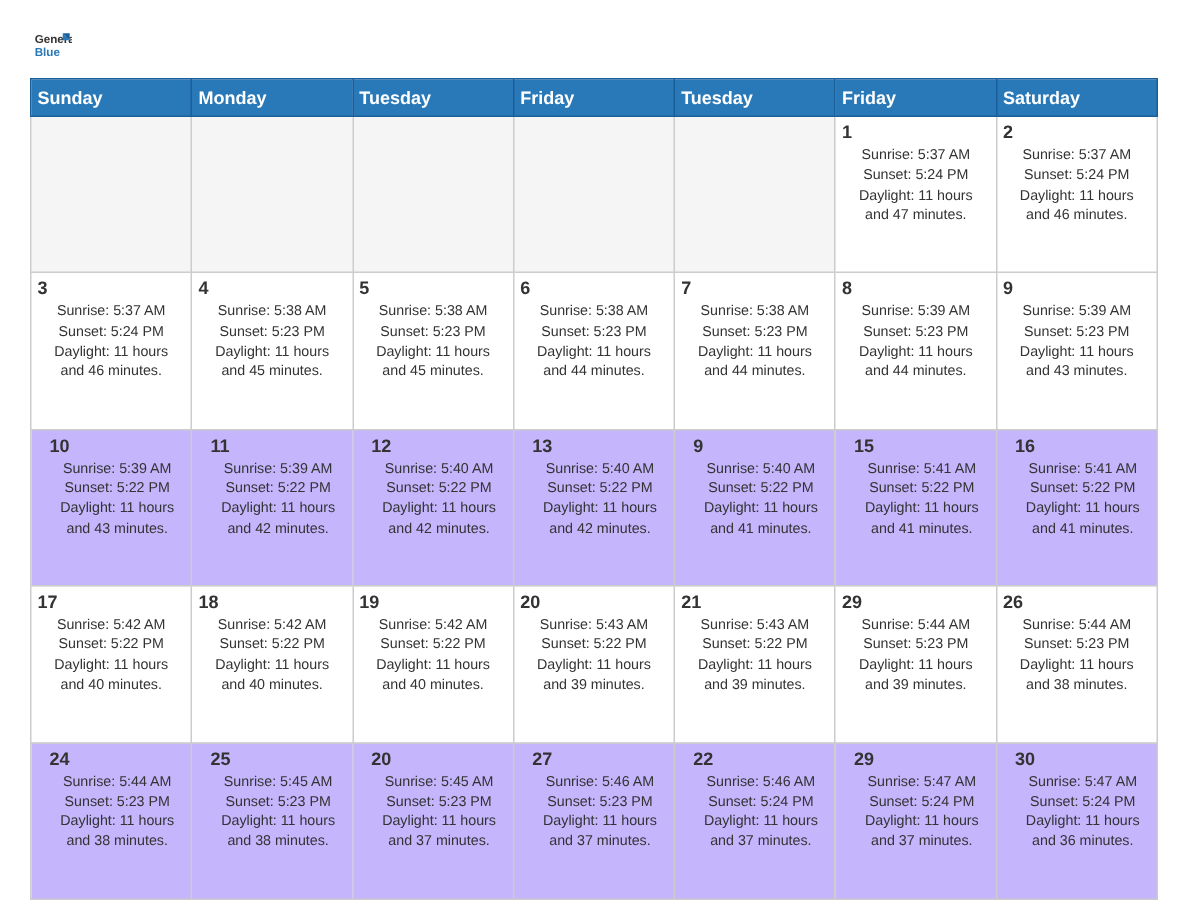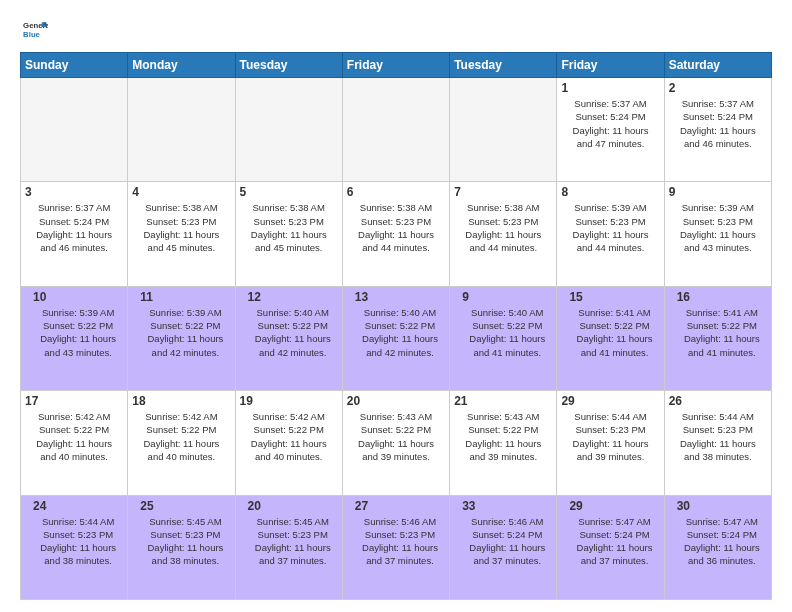--- a/index.html
+++ b/index.html
@@ -330,21 +330,21 @@
 and 37 minutes.</div>
           </td>
           <td class="shaded">
             <span class="day-num">27</span>
             <div class="day-info" style="white-space: pre-line;">Sunrise: 5:46 AM
 Sunset: 5:23 PM
 Daylight: 11 hours
 and 37 minutes.</div>
           </td>
           <td class="shaded">
-            <span class="day-num">33</span>
+            <span class="day-num">22</span>
             <div class="day-info" style="white-space: pre-line;">Sunrise: 5:46 AM
 Sunset: 5:24 PM
 Daylight: 11 hours
 and 37 minutes.</div>
           </td>
           <td class="shaded">
             <span class="day-num">29</span>
             <div class="day-info" style="white-space: pre-line;">Sunrise: 5:47 AM
 Sunset: 5:24 PM
 Daylight: 11 hours

